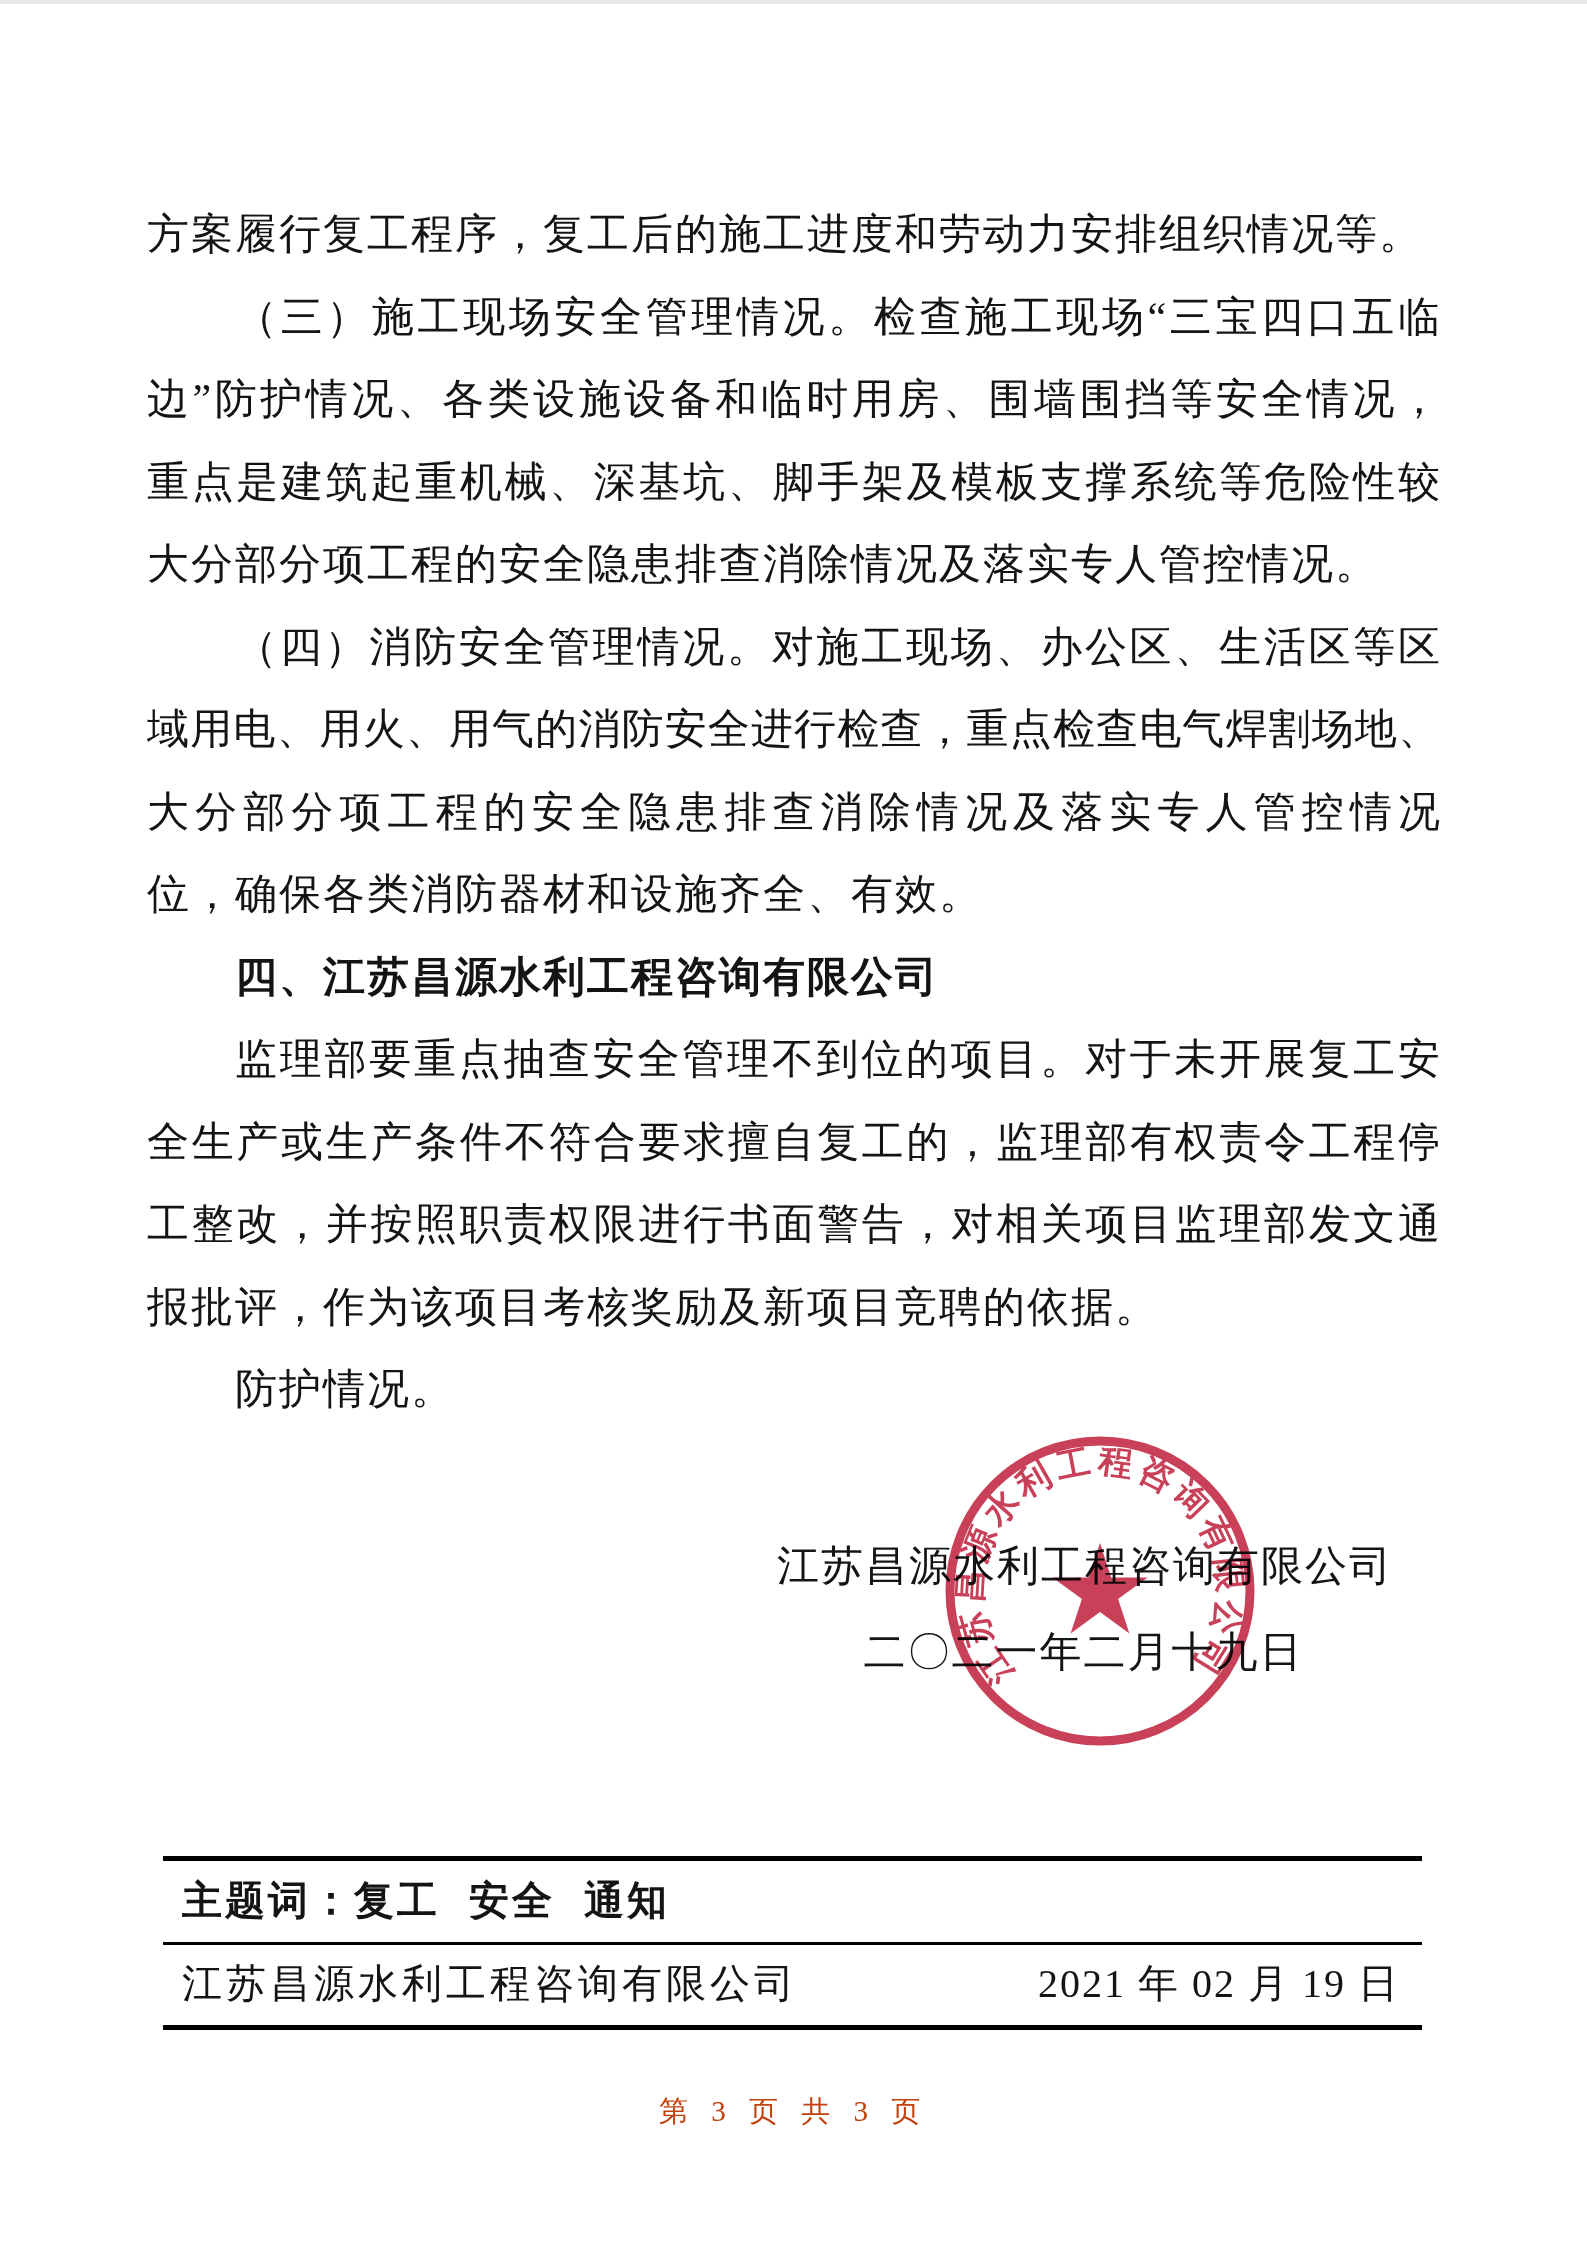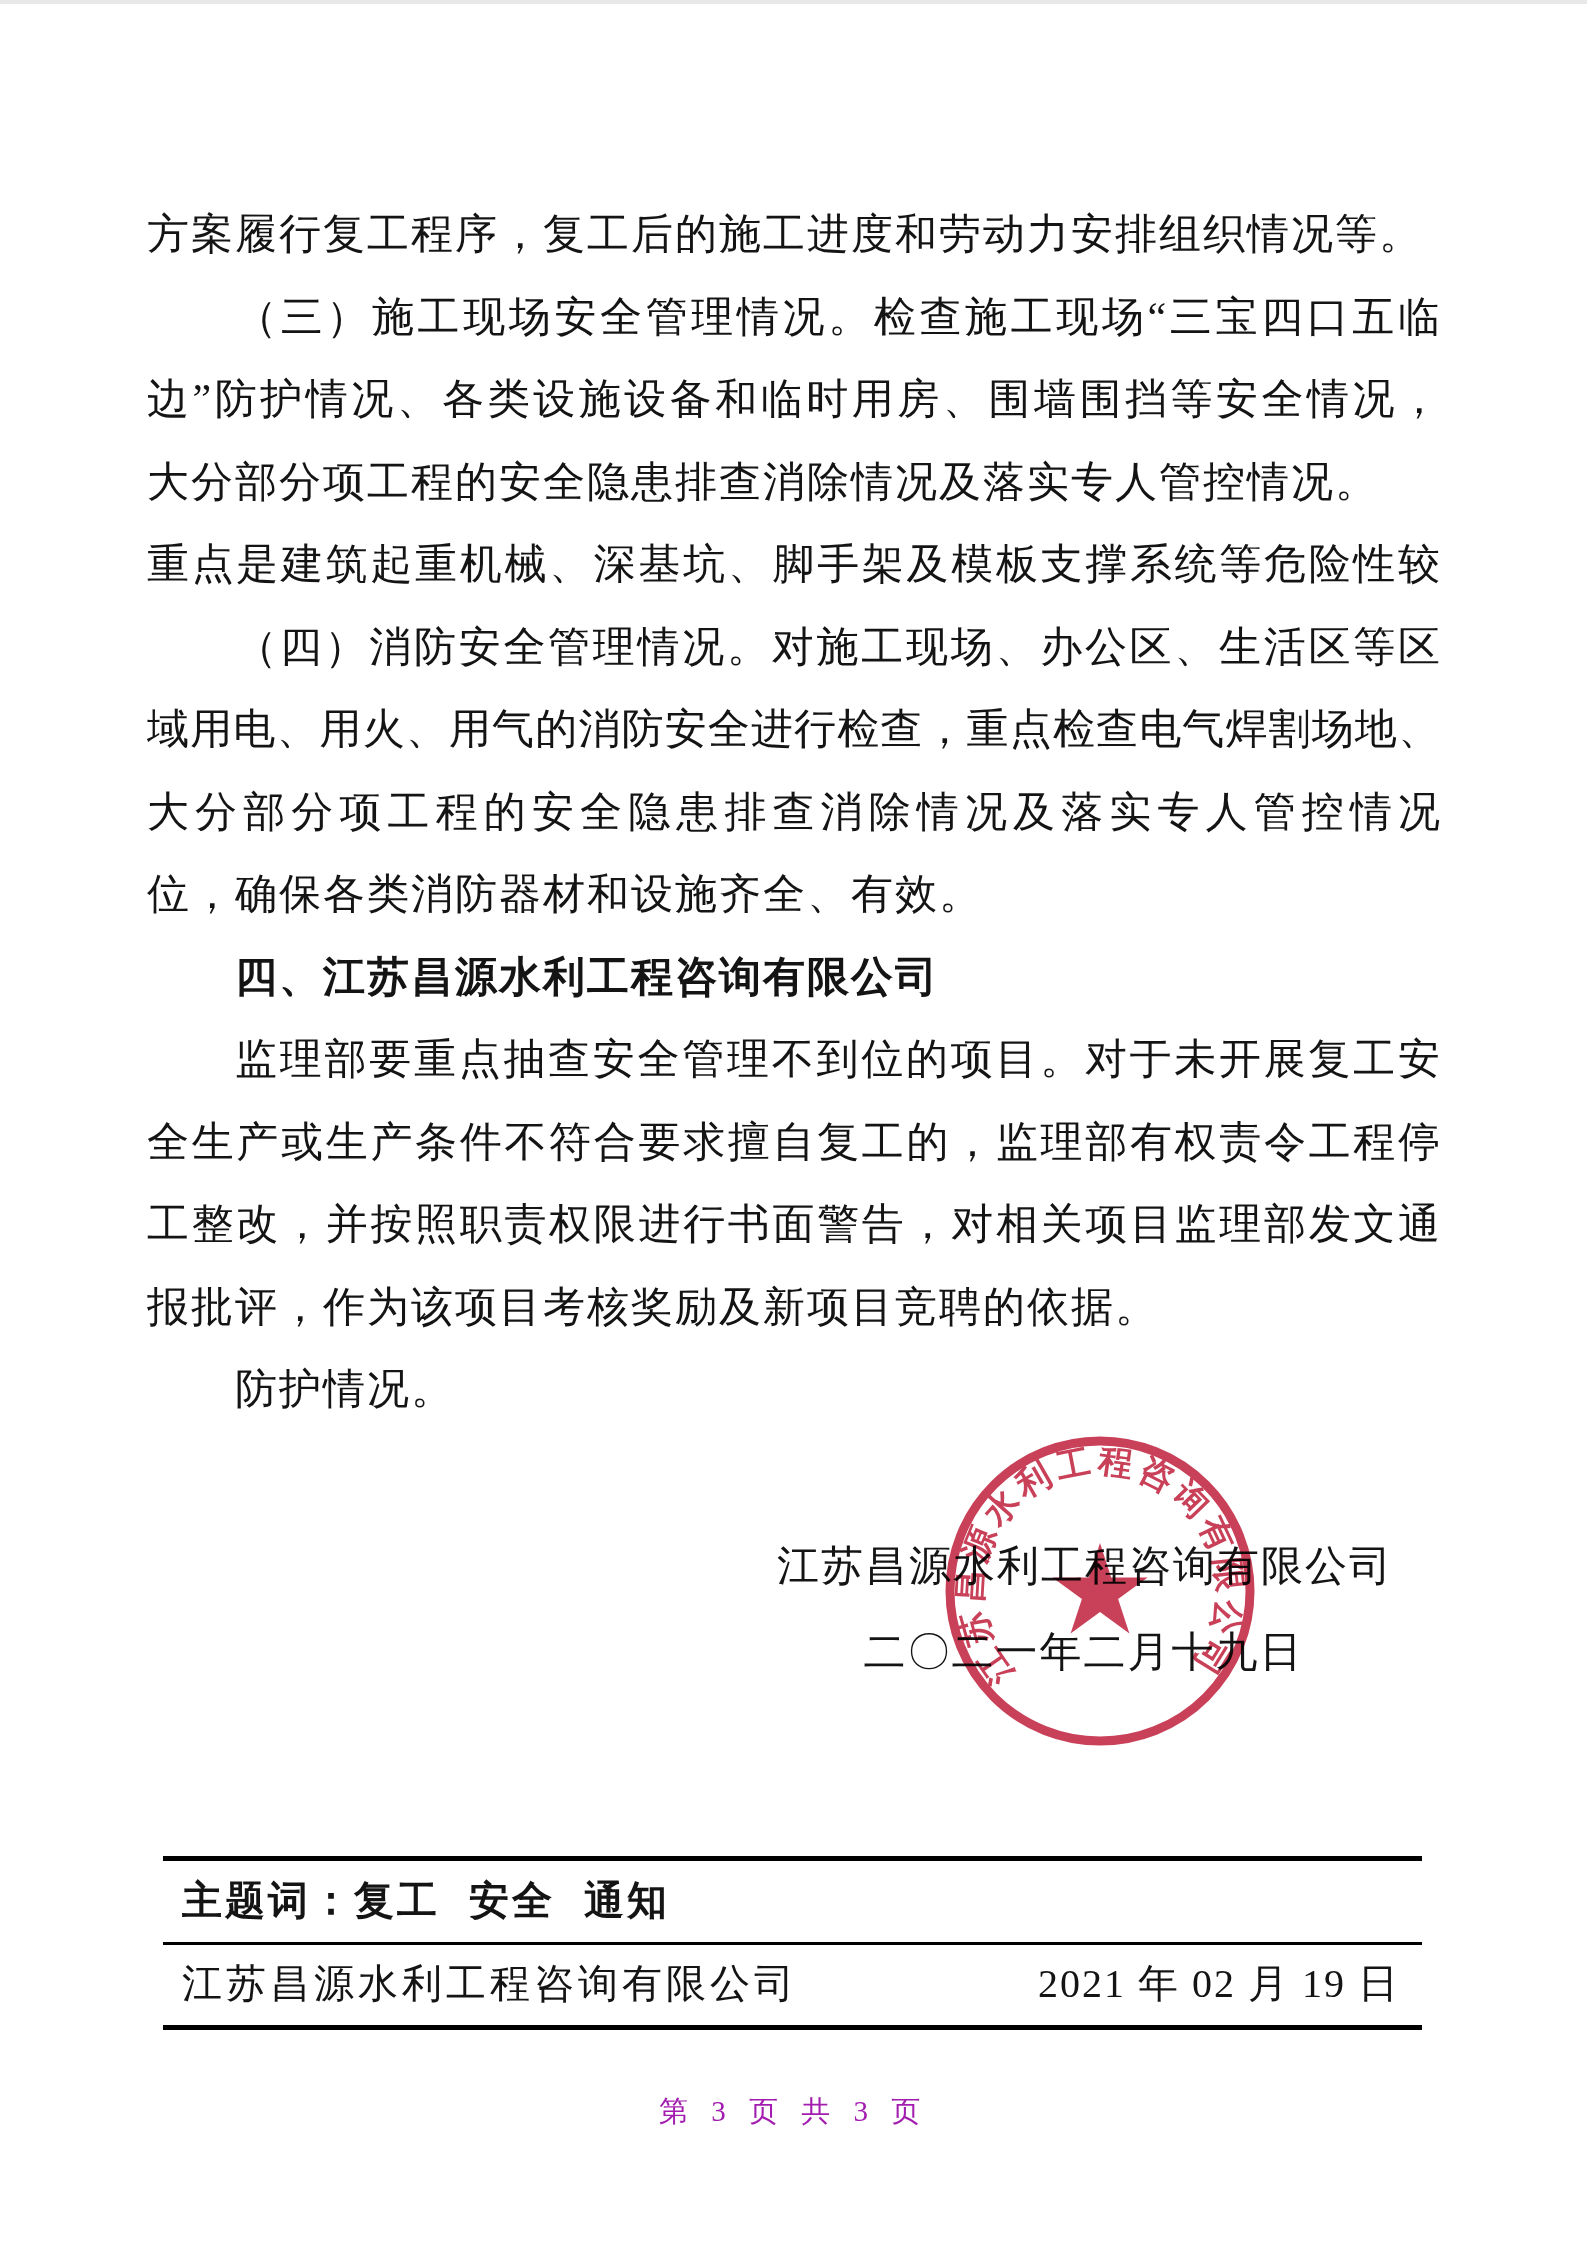--- a/index.html
+++ b/index.html
@@ -63,35 +63,35 @@
   .issuer-row{
     position:absolute; left:182px; top:1957px; width:1218px;
     display:flex; justify-content:space-between; align-items:baseline;
     font-size:40px; line-height:46px;
   }
   .issuer-row .issuer{letter-spacing:4px; white-space:nowrap;}
   .issuer-row .date{letter-spacing:2px; white-space:nowrap;}
   .page-num{
     position:absolute; left:0; top:2088px; width:100%;
     text-align:center; font-size:29px; letter-spacing:8px;
-    color:#a21caf;
+    color:#c2410c;
   }
 </style>
 </head>
 <body>
 
 <div class="page">
 
   <div class="bodytext">
 
   <div class="line">方案履行复工程序，复工后的施工进度和劳动力安排组织情况等。</div>
       <div class="line indent justify">（三）施工现场安全管理情况。检查施工现场“三宝四口五临</div>
       <div class="line justify">边”防护情况、各类设施设备和临时用房、围墙围挡等安全情况，</div>
+      <div class="line justify">重点是建筑起重机械、深基坑、脚手架及模板支撑系统等危险性较</div>
       <div class="line">大分部分项工程的安全隐患排查消除情况及落实专人管控情况。</div>
-      <div class="line justify">重点是建筑起重机械、深基坑、脚手架及模板支撑系统等危险性较</div>
       <div class="line indent justify">（四）消防安全管理情况。对施工现场、办公区、生活区等区</div>
       <div class="line justify">域用电、用火、用气的消防安全进行检查，重点检查电气焊割场地、</div>
       <div class="line justify">大分部分项工程的安全隐患排查消除情况及落实专人管控情况</div>
       <div class="line">位，确保各类消防器材和设施齐全、有效。</div>
       <div class="line indent bold">四、江苏昌源水利工程咨询有限公司</div>
       <div class="line indent justify">监理部要重点抽查安全管理不到位的项目。对于未开展复工安</div>
       <div class="line justify">全生产或生产条件不符合要求擅自复工的，监理部有权责令工程停</div>
       <div class="line justify">工整改，并按照职责权限进行书面警告，对相关项目监理部发文通</div>
       <div class="line">报批评，作为该项目考核奖励及新项目竞聘的依据。</div>
       <div class="line indent">防护情况。</div>

